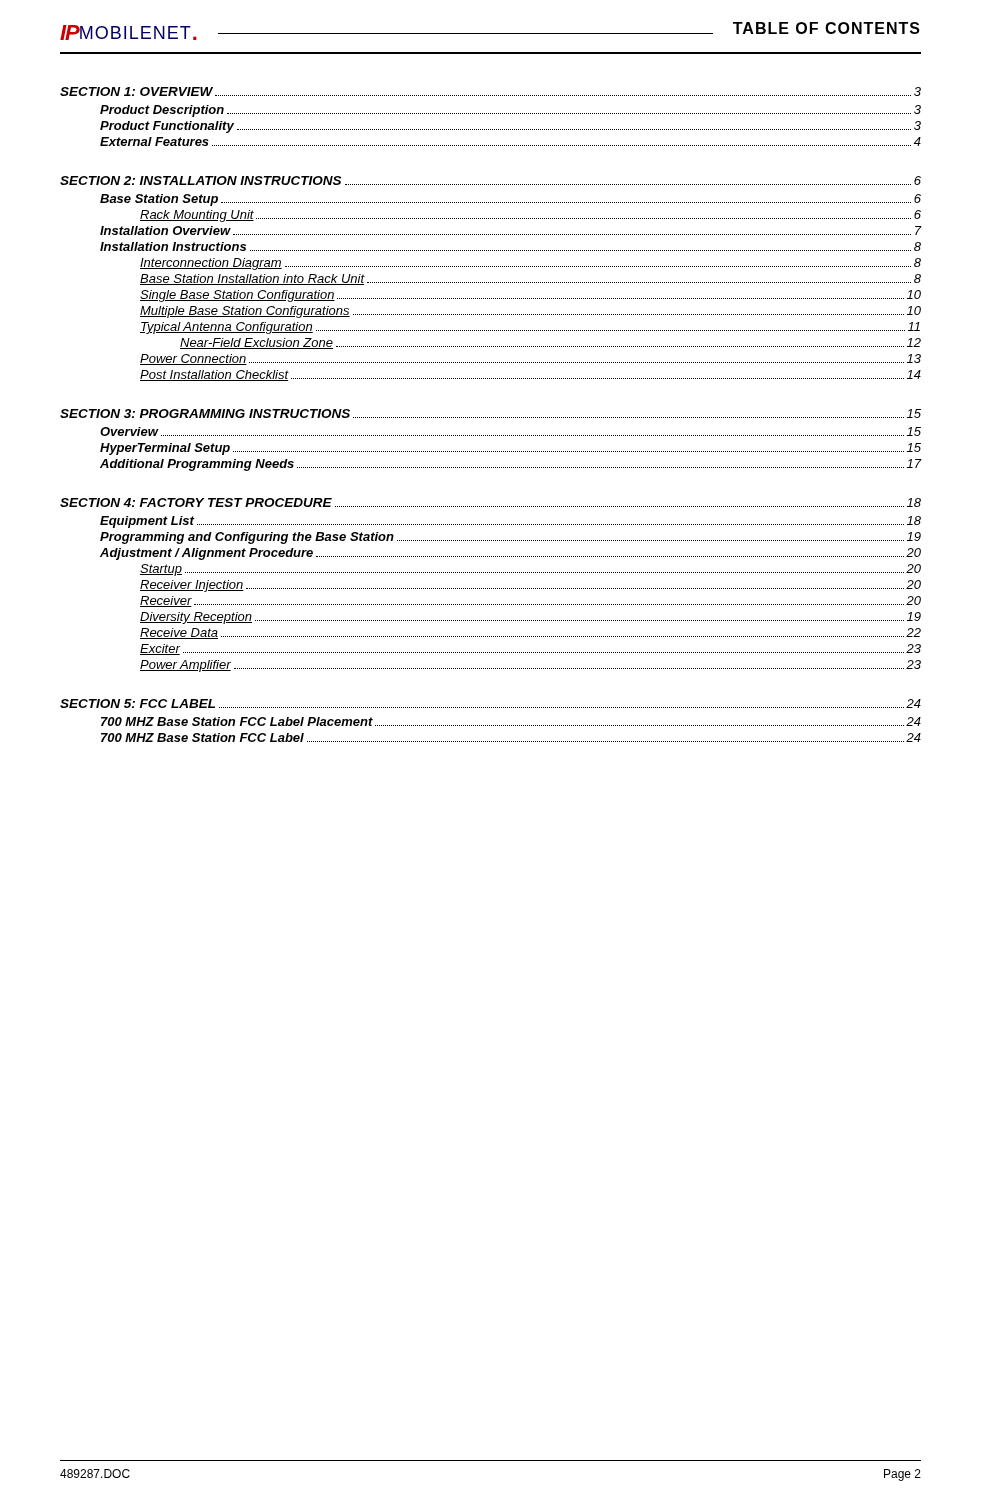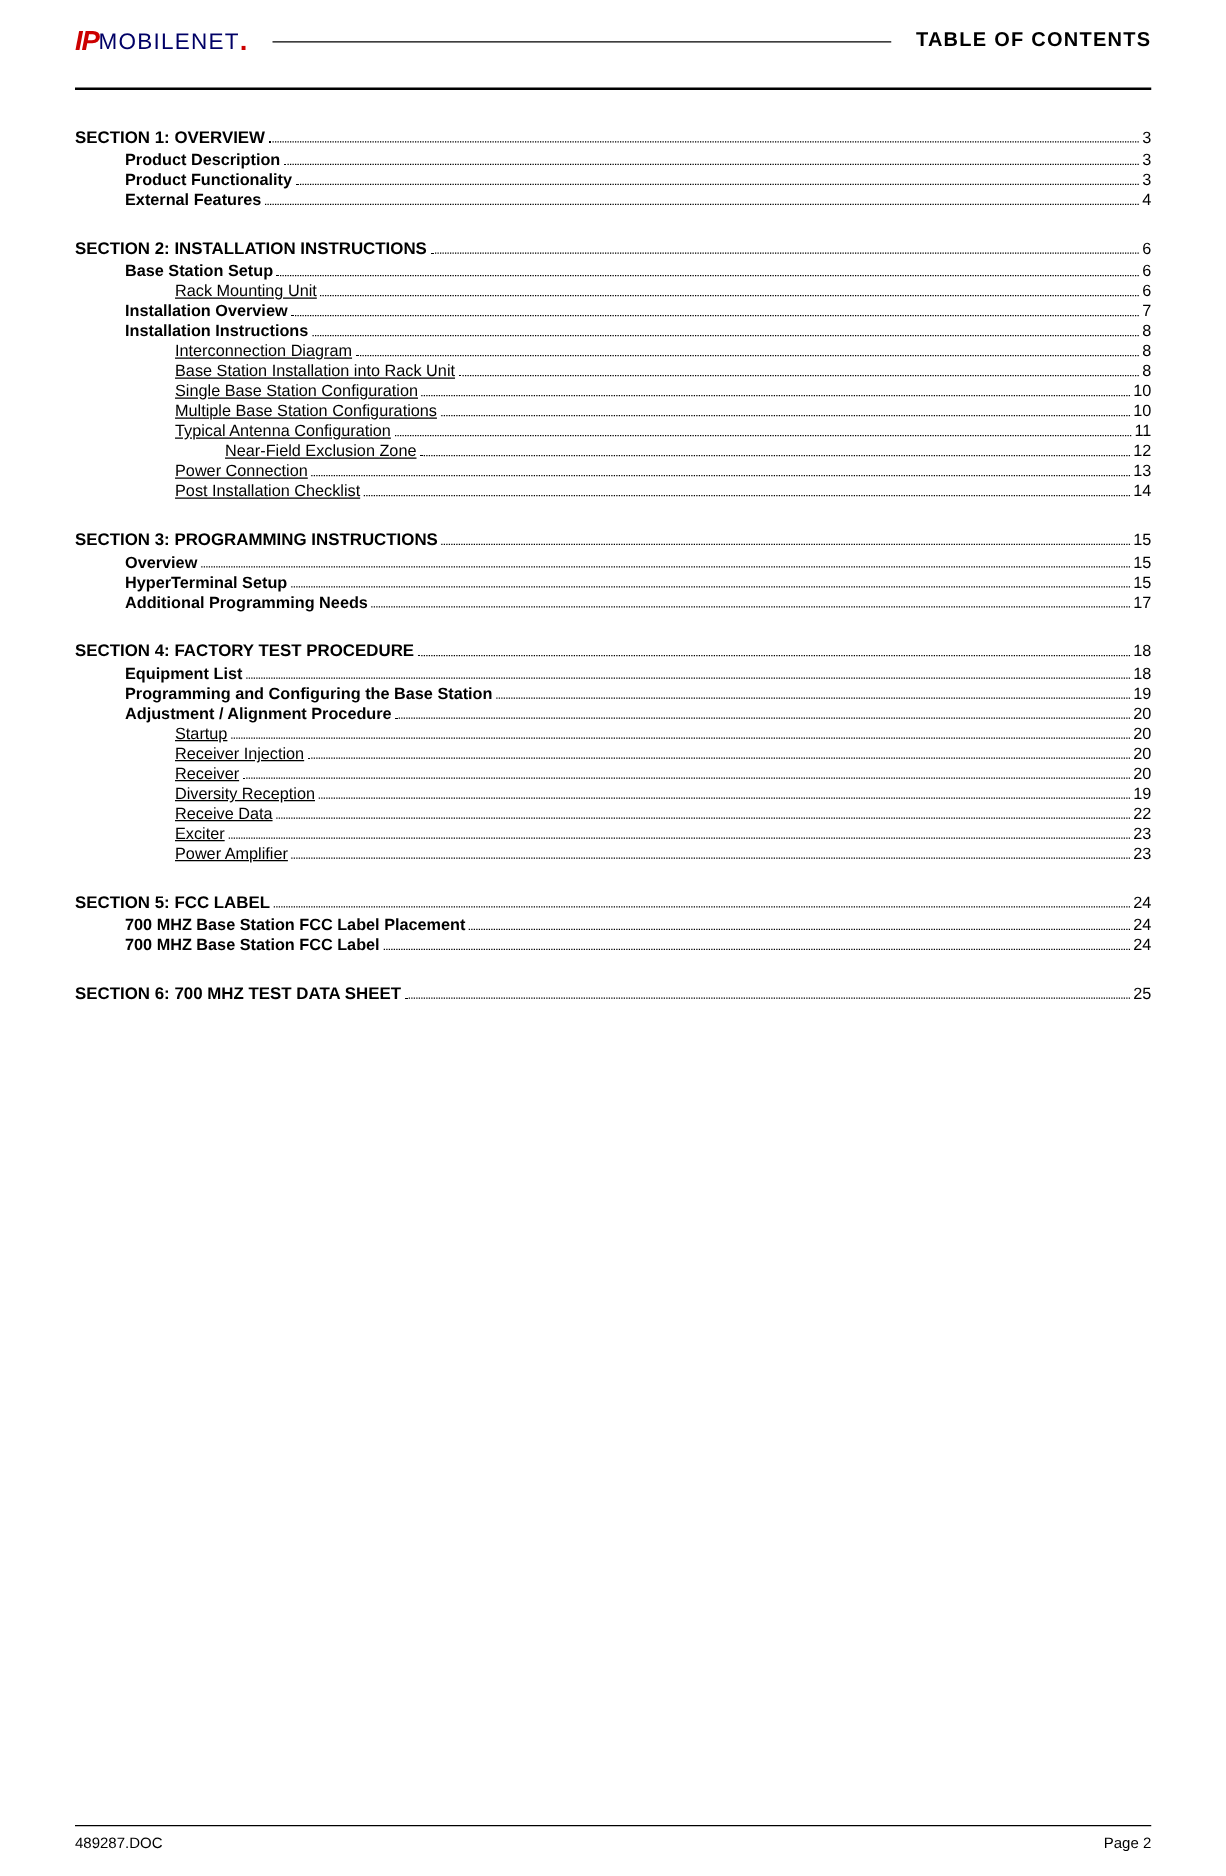--- a/index.html
+++ b/index.html
@@ -16,23 +16,23 @@
     .page-container {
       width: 981px;
       min-height: 1501px;
       padding: 20px 60px 40px 60px;
       position: relative;
     }
 
     
     .header {
       display: flex;
-      align-items: center;
+      align-items: flex-start;
       border-bottom: 2px solid #000;
-      padding-bottom: 24px;
+      padding-bottom: 6px;
       margin-bottom: 10px;
     }
     .logo-area {
       display: flex;
       align-items: center;
       flex: 1;
     }
     .logo-ip {
       font-size: 22px;
       font-weight: 900;
@@ -68,20 +68,21 @@
       letter-spacing: 1px;
     }
 
     
     .toc-content {
       margin-top: 30px;
     }
 
     .section-block {
       margin-bottom: 24px;
+      font-style: italic;
     }
 
     .section-heading {
       font-size: 13.5px;
       font-weight: 700;
       margin-bottom: 2px;
     }
 
     .toc-line {
       display: flex;
@@ -340,27 +341,20 @@
         <span class="toc-dots"></span>
         <span class="toc-page">24</span>
       </div>
       <div class="toc-line indent-1">
         <span class="toc-label bold-text">700 MHZ Base Station FCC Label</span>
         <span class="toc-dots"></span>
         <span class="toc-page">24</span>
       </div>
     </div>
 
-    <div class="section-block">
-      <div class="toc-line">
-        <span class="toc-label section-heading bold-text">SECTION 6: 700 MHZ TEST DATA SHEET</span>
-        <span class="toc-dots"></span>
-        <span class="toc-page">25</span>
-      </div>
-    </div>
 
   </div>
 
   <div class="footer">
     <span class="footer-doc">489287.DOC</span>
     <span class="footer-page">Page 2</span>
   </div>
 
 </div>
 

